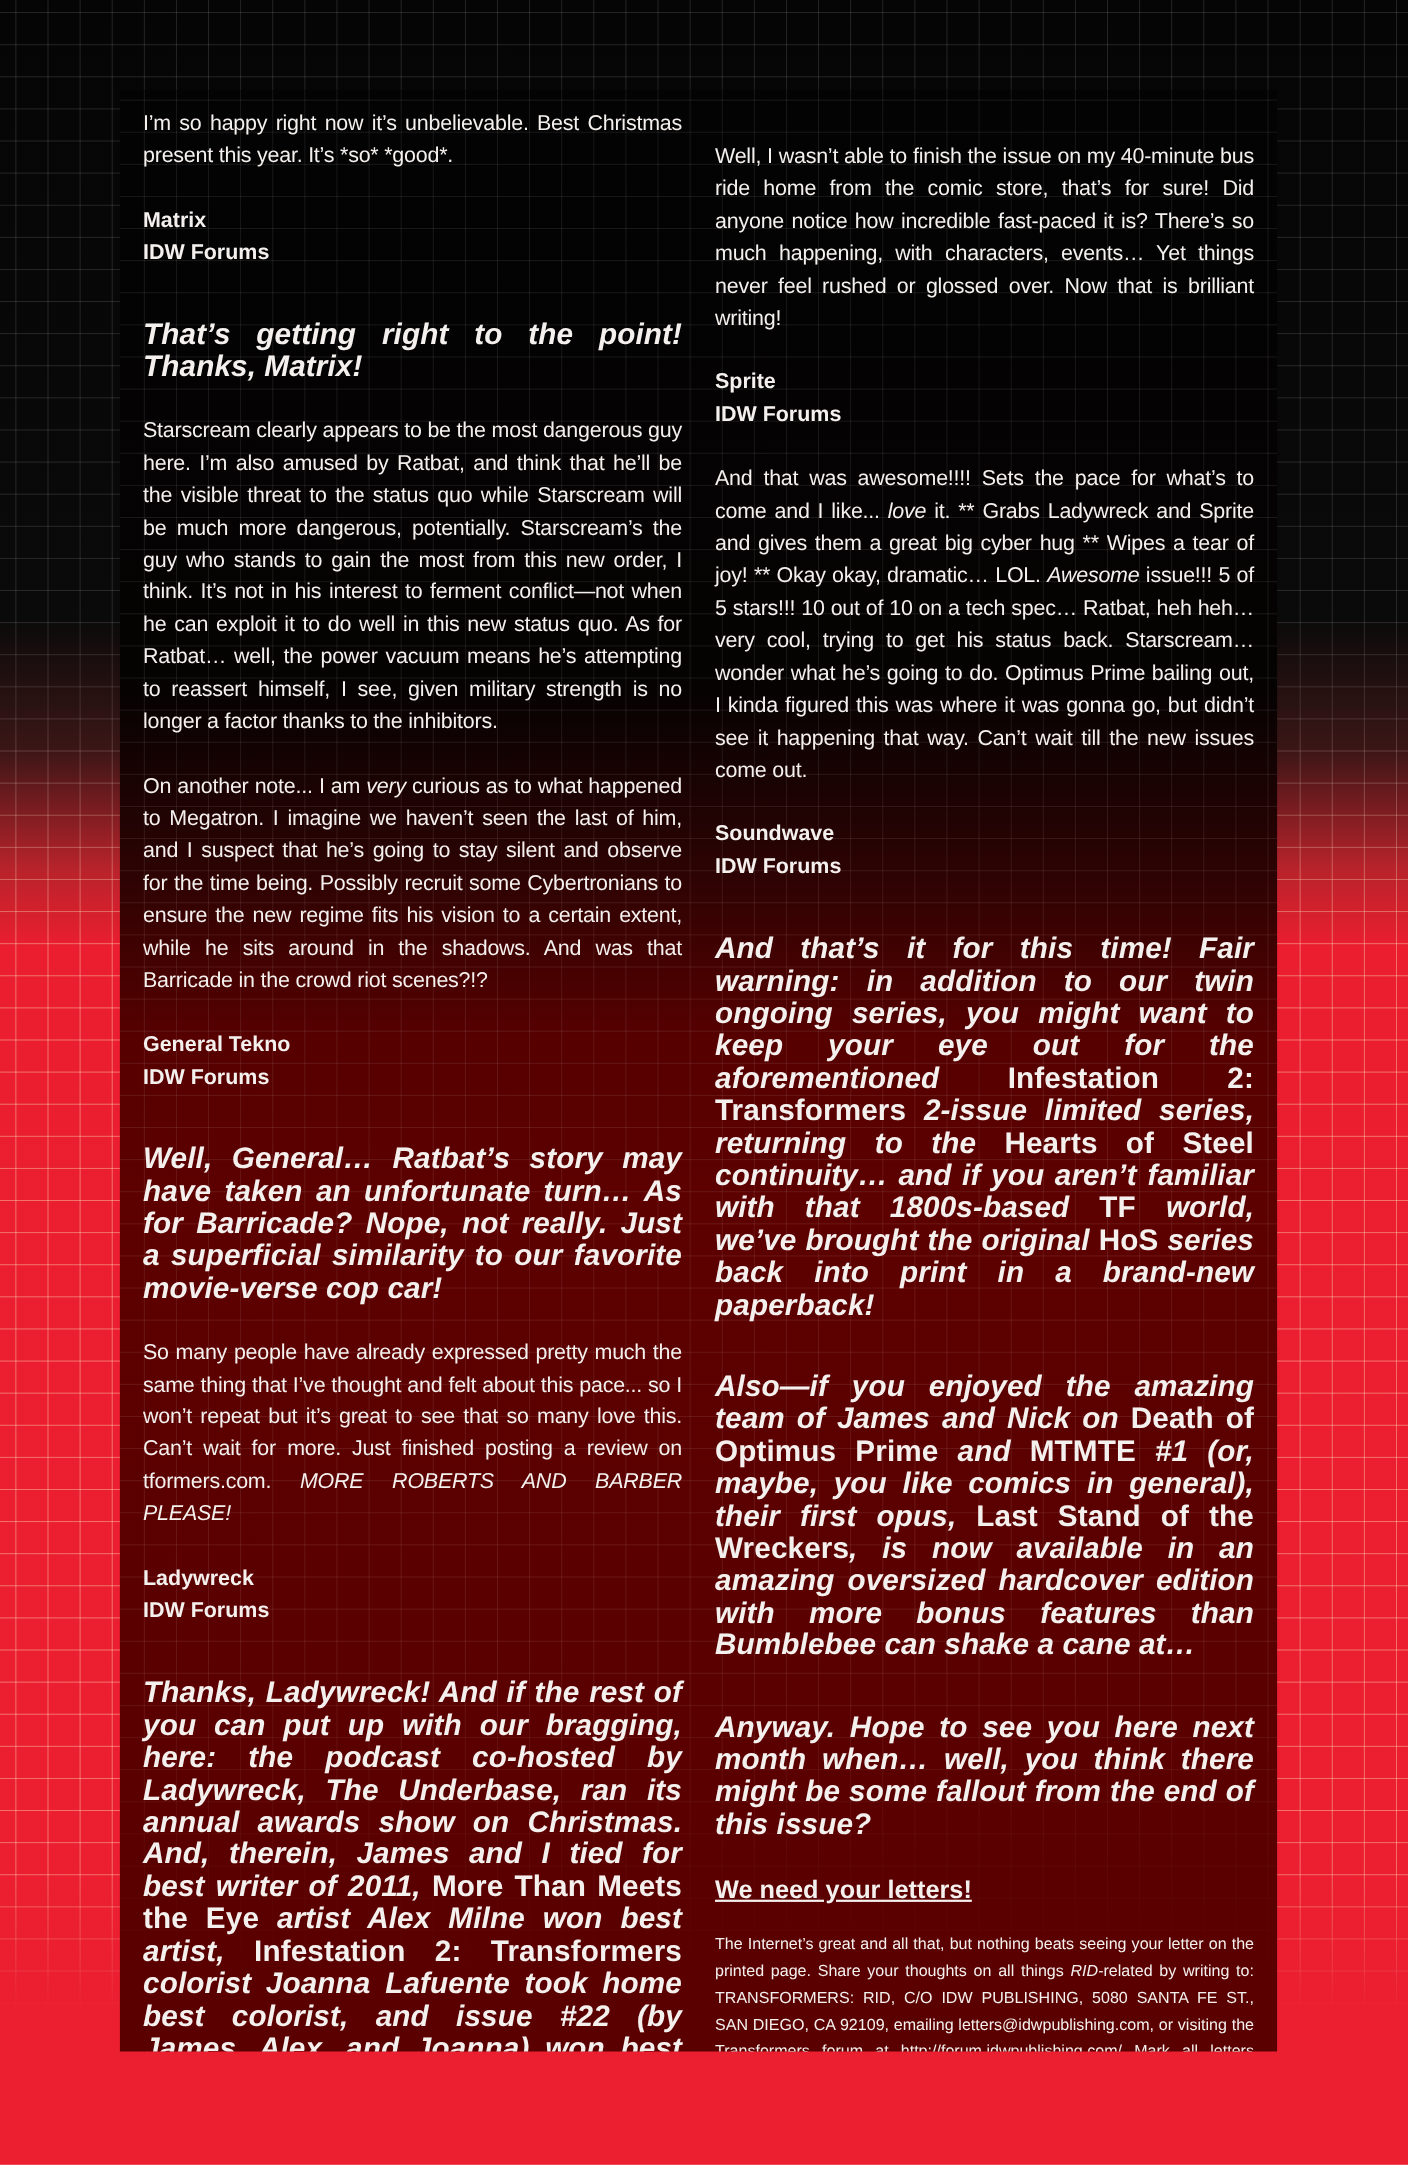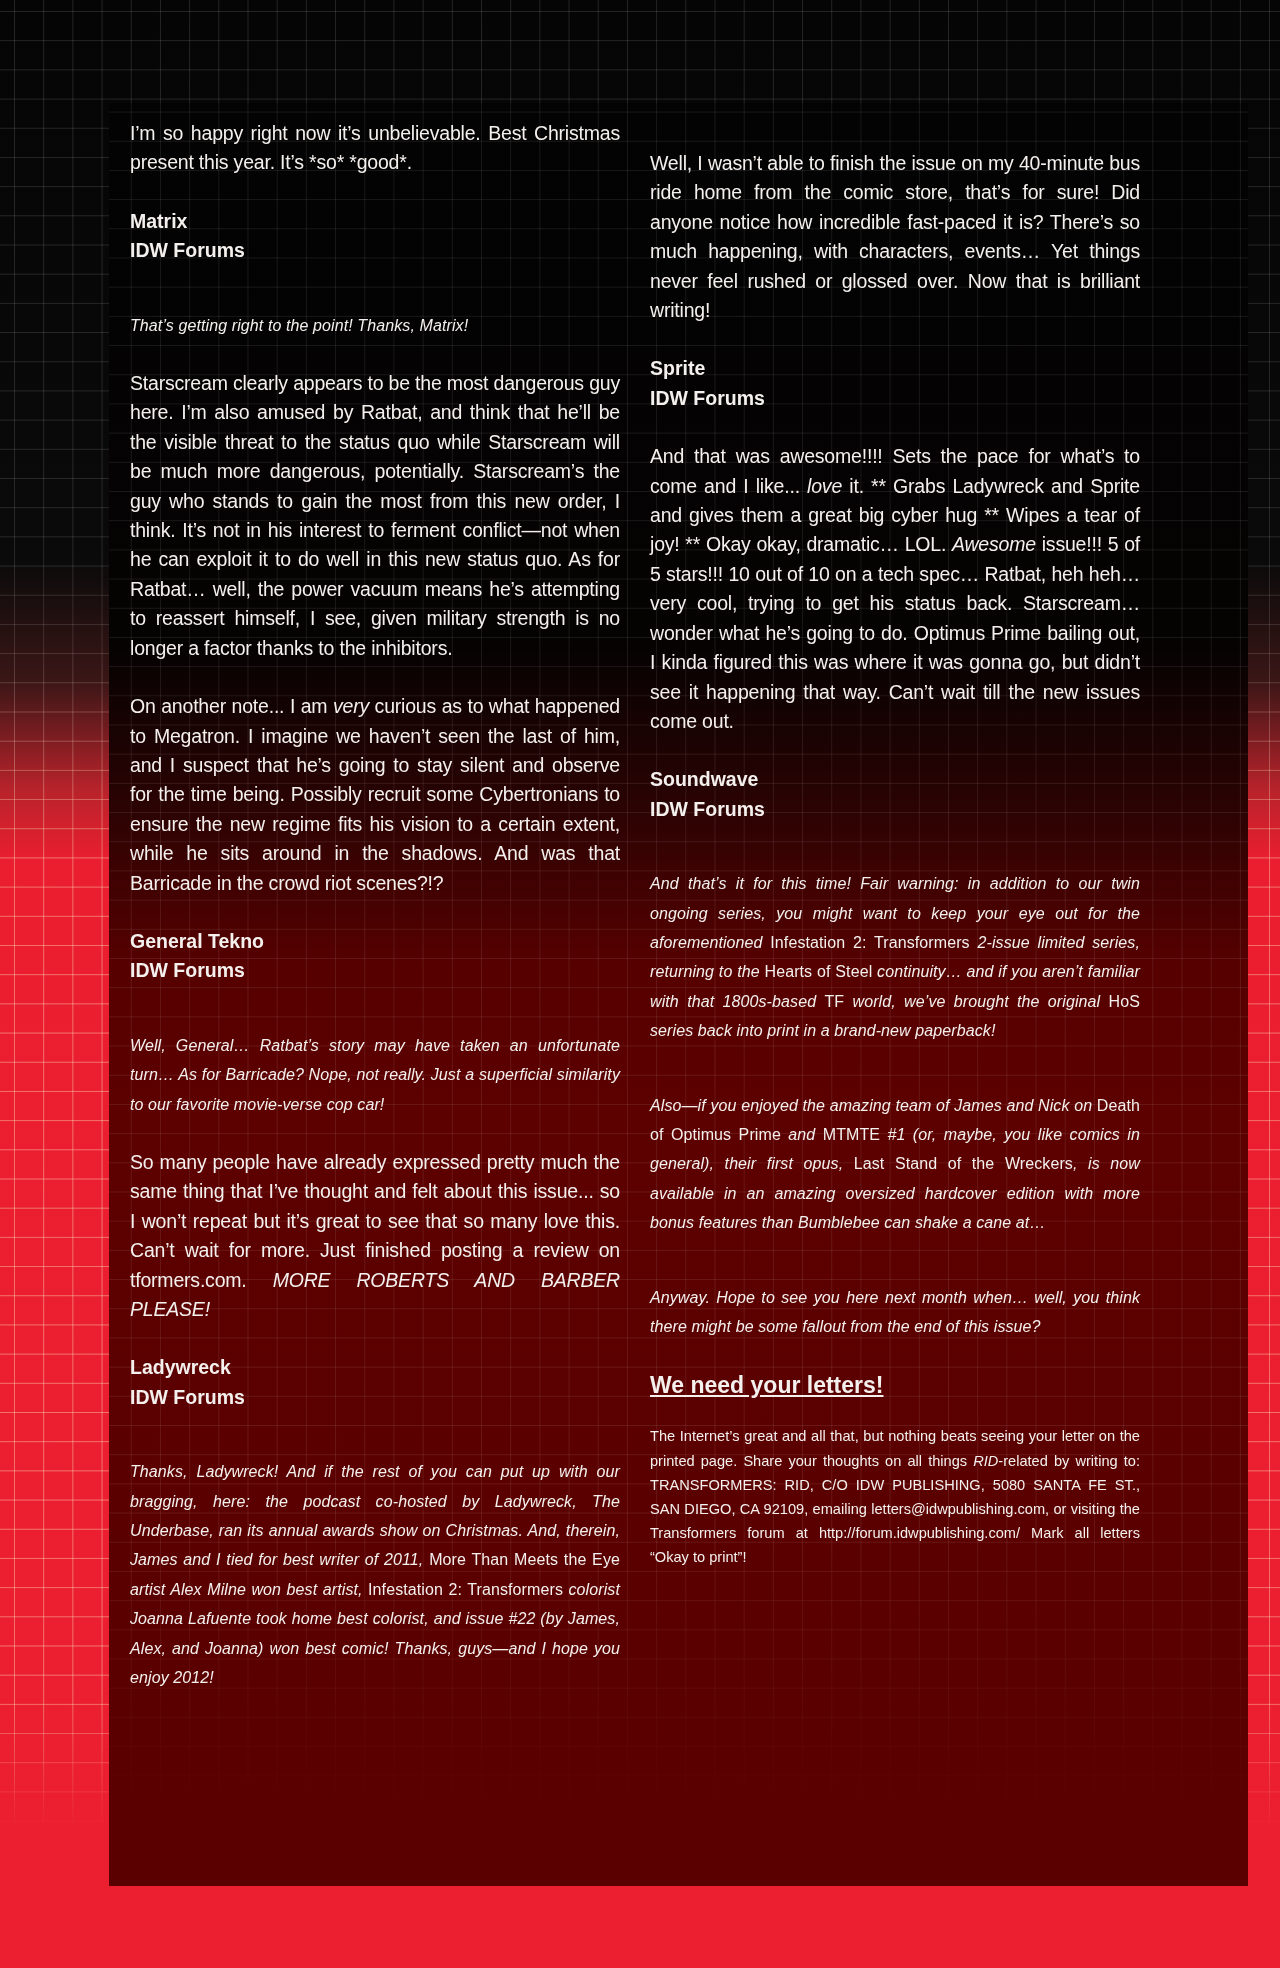--- a/index.html
+++ b/index.html
@@ -19,21 +19,21 @@
             mask-image: linear-gradient(to bottom, #000 0%, #000 92%, transparent 100%);
   }
   .grid.warm {
     background-image:
       linear-gradient(to right, rgba(255,220,170,0.35) 1px, transparent 1px),
       linear-gradient(to bottom, rgba(255,220,170,0.35) 1px, transparent 1px);
     -webkit-mask-image: linear-gradient(to bottom, transparent 0px, transparent 640px, #000 860px, #000 1700px, transparent 1830px);
             mask-image: linear-gradient(to bottom, transparent 0px, transparent 640px, #000 860px, #000 1700px, transparent 1830px);
   }
   .panel {
-    position: absolute; left: 109px; top: 103px; width: 1139px; height: 1783px;
+    position: absolute; left: 109px; top: 82px; width: 1052px; height: 1783px;
     background: linear-gradient(to bottom, #030303 0px, #050202 540px, #2a0303 700px, #560000 860px, #5c0000 1000px, #5a0000 1783px);
     overflow: hidden;
   }
   .panel-grid {
     position: absolute; inset: 0;
     background-image:
       linear-gradient(to right, rgba(255,255,255,0.09) 1px, transparent 1px),
       linear-gradient(to bottom, rgba(255,255,255,0.09) 1px, transparent 1px);
     background-size: 29.2px 29.2px;
     background-position: -95px -79px;
@@ -50,21 +50,21 @@
     font-family: "Liberation Sans", sans-serif;
     font-size: 19.5px; line-height: 29.4px; text-align: justify;
     letter-spacing: -0.2px;
   }
   .sig {
     font-family: "Liberation Sans", sans-serif;
     font-size: 19.5px; line-height: 29.4px; font-weight: bold;
   }
   .reply {
     font-family: "Liberation Sans", sans-serif;
-    font-size: 16px; line-height: 29.4px; font-weight: normal; font-style: italic;
+    font-size: 27px; line-height: 29.4px; font-weight: bold; font-style: italic;
     text-align: justify; letter-spacing: 0.1px; margin-top: 45px;
   }
   .reply .up { font-style: normal; }
   .letter em { font-style: italic; }
   .headline {
     font-family: "Liberation Sans", sans-serif;
     font-size: 23px; font-weight: bold; line-height: 30px; margin: 2px 0 24px 0; text-decoration: underline;
   }
   .small {
     font-family: Liberation Sans, sans-serif;
@@ -89,21 +89,21 @@
     <p class="reply">That’s getting right to the point! Thanks, Matrix!</p>
 
     <p class="letter">Starscream clearly appears to be the most dangerous guy here. I’m also amused by Ratbat, and think that he’ll be the visible threat to the status quo while Starscream will be much more dangerous, potentially. Starscream’s the guy who stands to gain the most from this new order, I think. It’s not in his interest to ferment conflict—not when he can exploit it to do well in this new status quo. As for Ratbat… well, the power vacuum means he’s attempting to reassert himself, I see, given military strength is no longer a factor thanks to the inhibitors.</p>
     <p class="letter"><span>On another note... I am </span><em>very</em><span> curious as to what happened to Megatron. I imagine we haven’t seen the last of him, and I suspect that he’s going to stay silent and observe for the time being. Possibly recruit some Cybertronians to ensure the new regime fits his vision to a certain extent, while he sits around in the shadows. And was that Barricade in the crowd riot scenes?!?</span></p>
     <p class="sig">
       <span>General Tekno</span><br>
       <span>IDW Forums</span>
     </p>
     <p class="reply">Well, General… Ratbat’s story may have taken an unfortunate turn… As for Barricade? Nope, not really. Just a superficial similarity to our favorite movie-verse cop car!</p>
 
-    <p class="letter"><span>So many people have already expressed pretty much the same thing that I’ve thought and felt about this issue... so I won’t repeat but it’s great to see that so many love this. Can’t wait for more. Just finished posting a review on tformers.com. </span><em>MORE ROBERTS AND BARBER PLEASE!</em></p>
+    <p class="letter"><span>So many people have already expressed pretty much the same thing that I’ve thought and felt about this pace... so I won’t repeat but it’s great to see that so many love this. Can’t wait for more. Just finished posting a review on tformers.com. </span><em>MORE ROBERTS AND BARBER PLEASE!</em></p>
     <p class="sig">
       <span>Ladywreck</span><br>
       <span>IDW Forums</span>
     </p>
     <p class="reply"><span>Thanks, Ladywreck! And if the rest of you can put up with our bragging, here: the podcast co-hosted by Ladywreck, The Underbase, ran its annual awards show on Christmas. And, therein, James and I tied for best writer of 2011, </span><span class="up">More Than Meets the Eye</span><span> artist Alex Milne won best artist, </span><span class="up">Infestation 2: Transformers</span><span> colorist Joanna Lafuente took home best colorist, and issue #22 (by James, Alex, and Joanna) won best comic! Thanks, guys—and I hope you enjoy 2012!</span></p>
   </div>
 
   <div class="col right">
     <p class="letter">Well, I wasn’t able to finish the issue on my 40-minute bus ride home from the comic store, that’s for sure! Did anyone notice how incredible fast-paced it is? There’s so much happening, with characters, events… Yet things never feel rushed or glossed over. Now that is brilliant writing!</p>
     <p class="sig">

